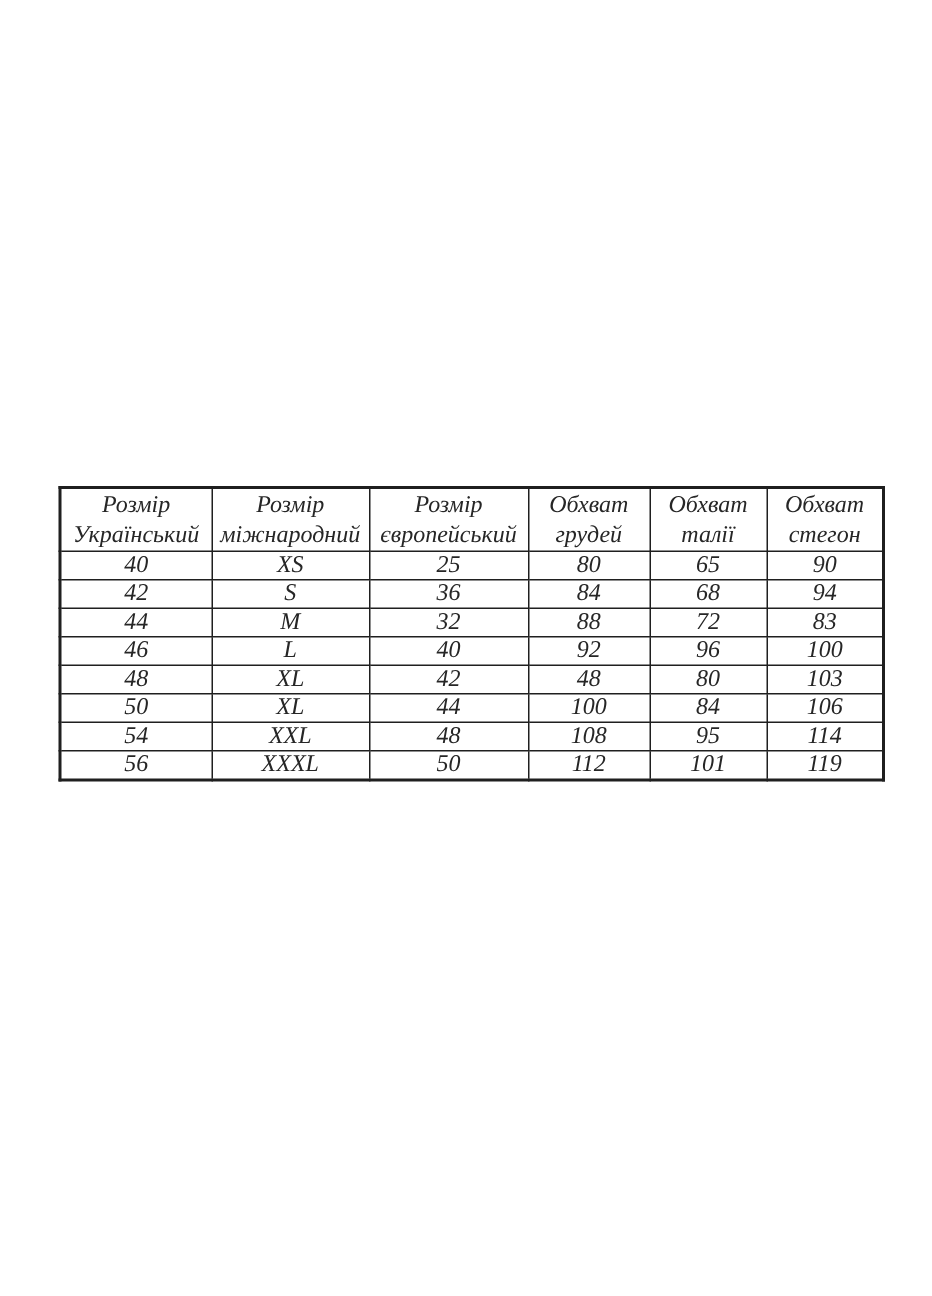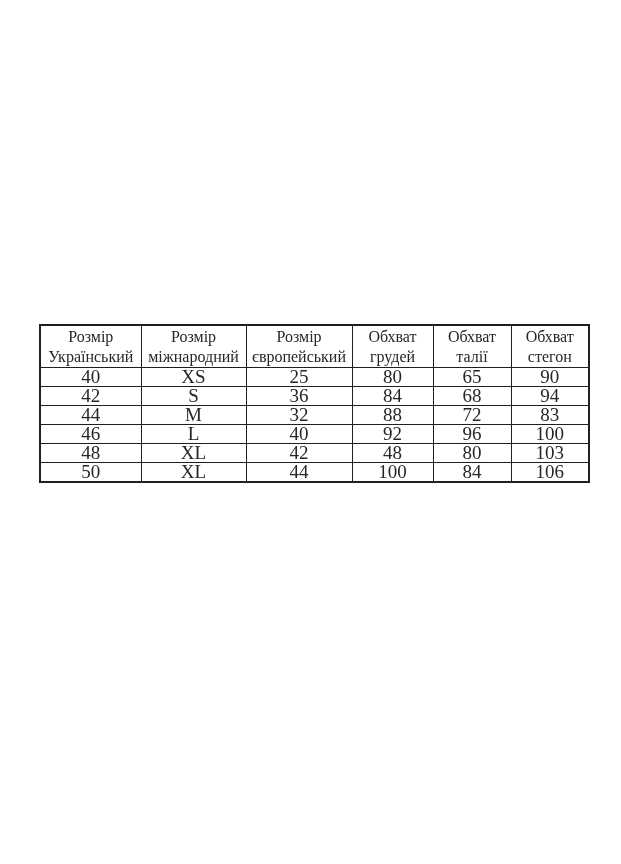--- a/index.html
+++ b/index.html
@@ -11,20 +11,21 @@
     height: 864px;
     background: #ffffff;
     position: relative;
     font-family: "Liberation Serif", "DejaVu Serif", serif;
     overflow: hidden;
   }
   .table-wrap {
     position: absolute;
     left: 39px;
     top: 324px;
+    font-style: italic;
   }
   table.size-table {
     border-collapse: collapse;
     table-layout: fixed;
     border: 2px solid #1f1f1f;
     background: #ffffff;
   }
   table.size-table th,
   table.size-table td {
     border: 1px solid #1f1f1f;
@@ -36,21 +37,21 @@
   }
   table.size-table thead th {
     height: 41px;
     font-weight: normal;
     font-size: 16px;
     line-height: 1.22;
     white-space: pre-line;
   }
   table.size-table tbody td {
     height: 18px;
-    font-size: 19px;
+    font-size: 16px;
     line-height: 18px;
     white-space: nowrap;
   }
 </style>
 </head>
 <body>
 
 <div class="table-wrap">
   <table class="size-table">
     <colgroup>
@@ -119,15 +120,31 @@
         <td>103</td>
       </tr>
       <tr>
         <td>50</td>
         <td>XL</td>
         <td>44</td>
         <td>100</td>
         <td>84</td>
         <td>106</td>
       </tr>
+      <tr>
+        <td>54</td>
+        <td>XXL</td>
+        <td>48</td>
+        <td>108</td>
+        <td>95</td>
+        <td>114</td>
+      </tr>
+      <tr>
+        <td>56</td>
+        <td>XXXL</td>
+        <td>50</td>
+        <td>112</td>
+        <td>101</td>
+        <td>119</td>
+      </tr>
     </tbody>
   </table>
 </div>
 
 </body></html>

